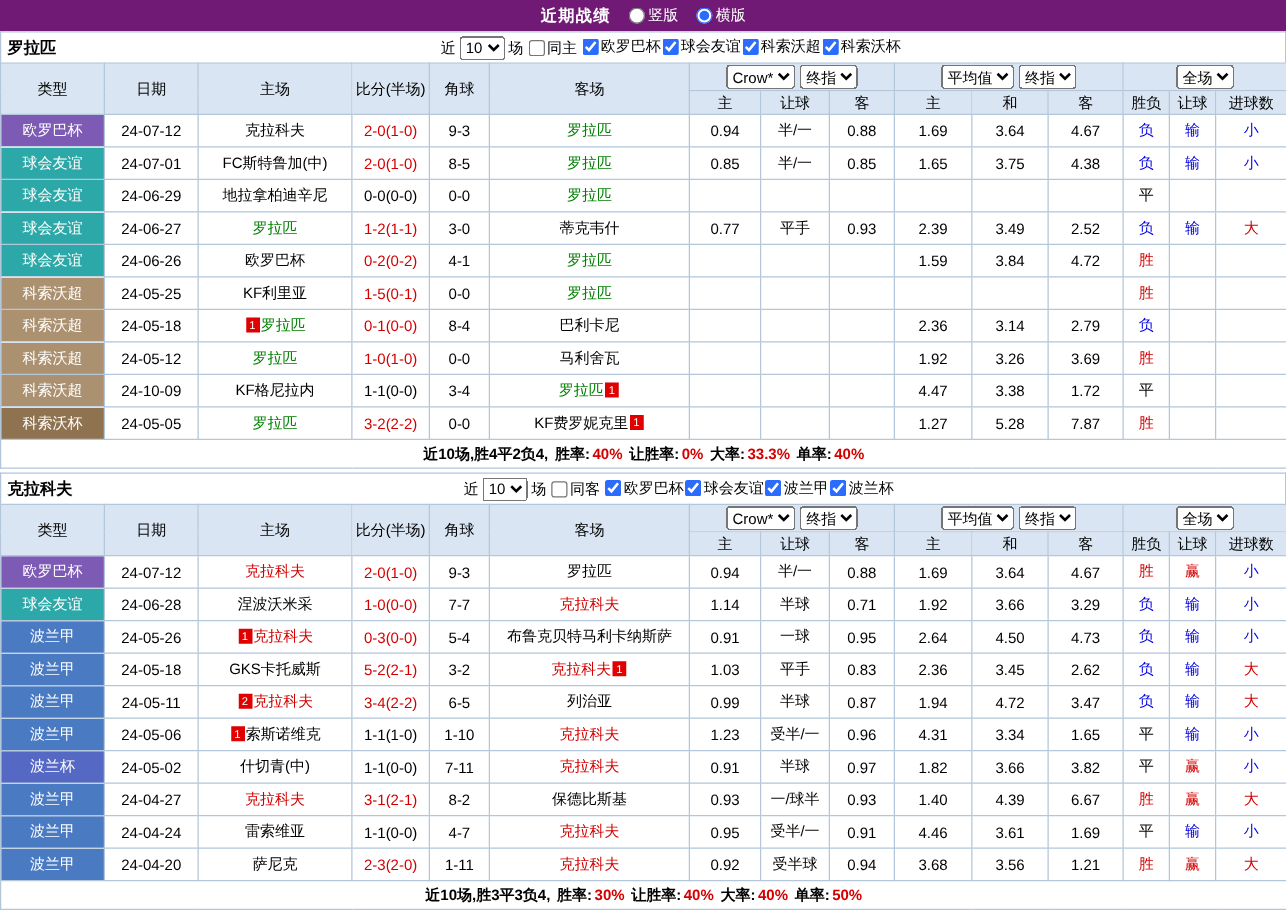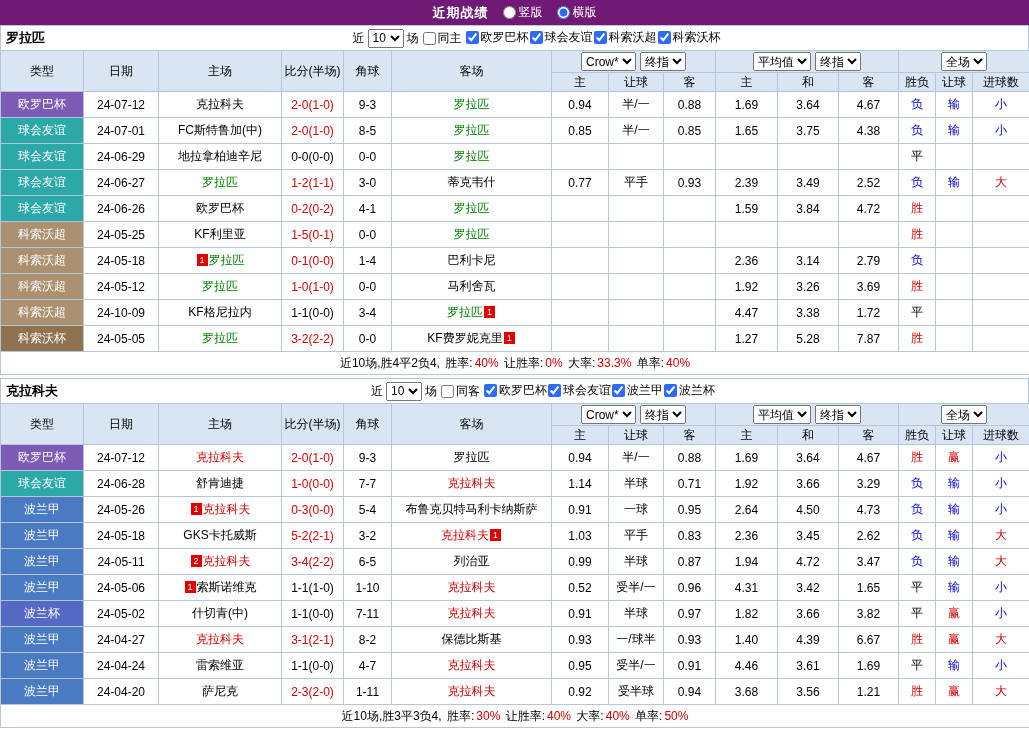--- a/index.html
+++ b/index.html
@@ -25,21 +25,21 @@
   
   table { width: 1029px; border-collapse: collapse; table-layout: fixed; }
   th, td { border: 1px solid #b3c6da; text-align: center; vertical-align: middle;
     white-space: nowrap; overflow: hidden; padding: 0 1px; font-weight: normal; font-size: 12px; }
   thead th { background: #d9e5f2; }
   thead tr.h1 th { height: 22px; }
   thead tr.h2 th { height: 19px; }
   tbody tr { height: 26px; background: #fff; }
   td.type { color: #fff; }
   tfoot td.summary { height: 23px; background: #fff; }
-  tfoot td.summary span { margin: 0 1px; }
+  tfoot td.summary span { margin: 0 1px; font-weight: bold; }
 
   .c-red   { color: #d40000; }
   .c-blue  { color: #0000e0; }
   .c-green { color: #008000; }
   .c-black { color: #000000; }
 
   .badge { display: inline-block; width: 11px; height: 12px; line-height: 12px;
     background: #e00000; color: #fff; font-size: 9px; text-align: center;
     vertical-align: 1px; margin: 0 1px; }
 
@@ -242,21 +242,21 @@
           <td></td>
           <td class="c-red">胜</td>
           <td></td>
           <td></td>
         </tr>
         <tr>
           <td class="type" style="background: rgb(171, 145, 112);">科索沃超</td>
           <td>24-05-18</td>
           <td><span class="badge">1</span><span class="c-green">罗拉匹</span></td>
           <td class="c-red">0-1(0-0)</td>
-          <td>1-4</td>
+          <td>8-4</td>
           <td><span class="c-black">巴利卡尼</span></td>
           <td></td>
           <td></td>
           <td></td>
           <td>2.36</td>
           <td>3.14</td>
           <td>2.79</td>
           <td class="c-blue">负</td>
           <td></td>
           <td></td>
@@ -415,21 +415,21 @@
           <td>1.69</td>
           <td>3.64</td>
           <td>4.67</td>
           <td class="c-red">胜</td>
           <td class="c-red">赢</td>
           <td class="c-blue">小</td>
         </tr>
         <tr>
           <td class="type" style="background: rgb(44, 168, 168);">球会友谊</td>
           <td>24-06-28</td>
-          <td><span class="c-black">舒肯迪捷</span></td>
+          <td><span class="c-black">涅波沃米采</span></td>
           <td class="c-red">1-0(0-0)</td>
           <td>7-7</td>
           <td><span class="c-red">克拉科夫</span></td>
           <td>1.14</td>
           <td>半球</td>
           <td>0.71</td>
           <td>1.92</td>
           <td>3.66</td>
           <td>3.29</td>
           <td class="c-blue">负</td>
@@ -487,25 +487,25 @@
           <td class="c-blue">输</td>
           <td class="c-red">大</td>
         </tr>
         <tr>
           <td class="type" style="background: rgb(74, 122, 194);">波兰甲</td>
           <td>24-05-06</td>
           <td><span class="badge">1</span><span class="c-black">索斯诺维克</span></td>
           <td class="c-black">1-1(1-0)</td>
           <td>1-10</td>
           <td><span class="c-red">克拉科夫</span></td>
-          <td>0.52</td>
+          <td>1.23</td>
           <td>受半/一</td>
           <td>0.96</td>
           <td>4.31</td>
-          <td>3.42</td>
+          <td>3.34</td>
           <td>1.65</td>
           <td class="c-black">平</td>
           <td class="c-blue">输</td>
           <td class="c-blue">小</td>
         </tr>
         <tr>
           <td class="type" style="background: rgb(85, 104, 196);">波兰杯</td>
           <td>24-05-02</td>
           <td><span class="c-black">什切青(中)</span></td>
           <td class="c-black">1-1(0-0)</td>

